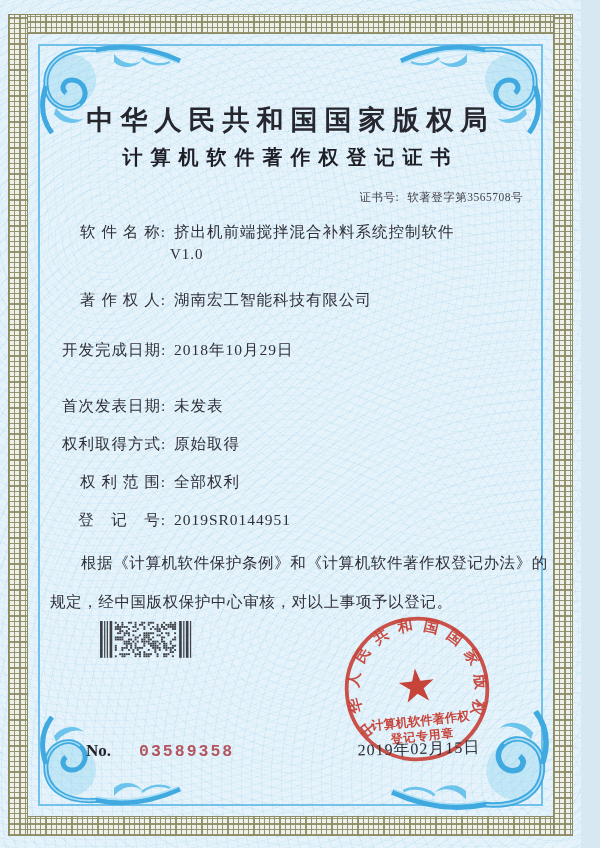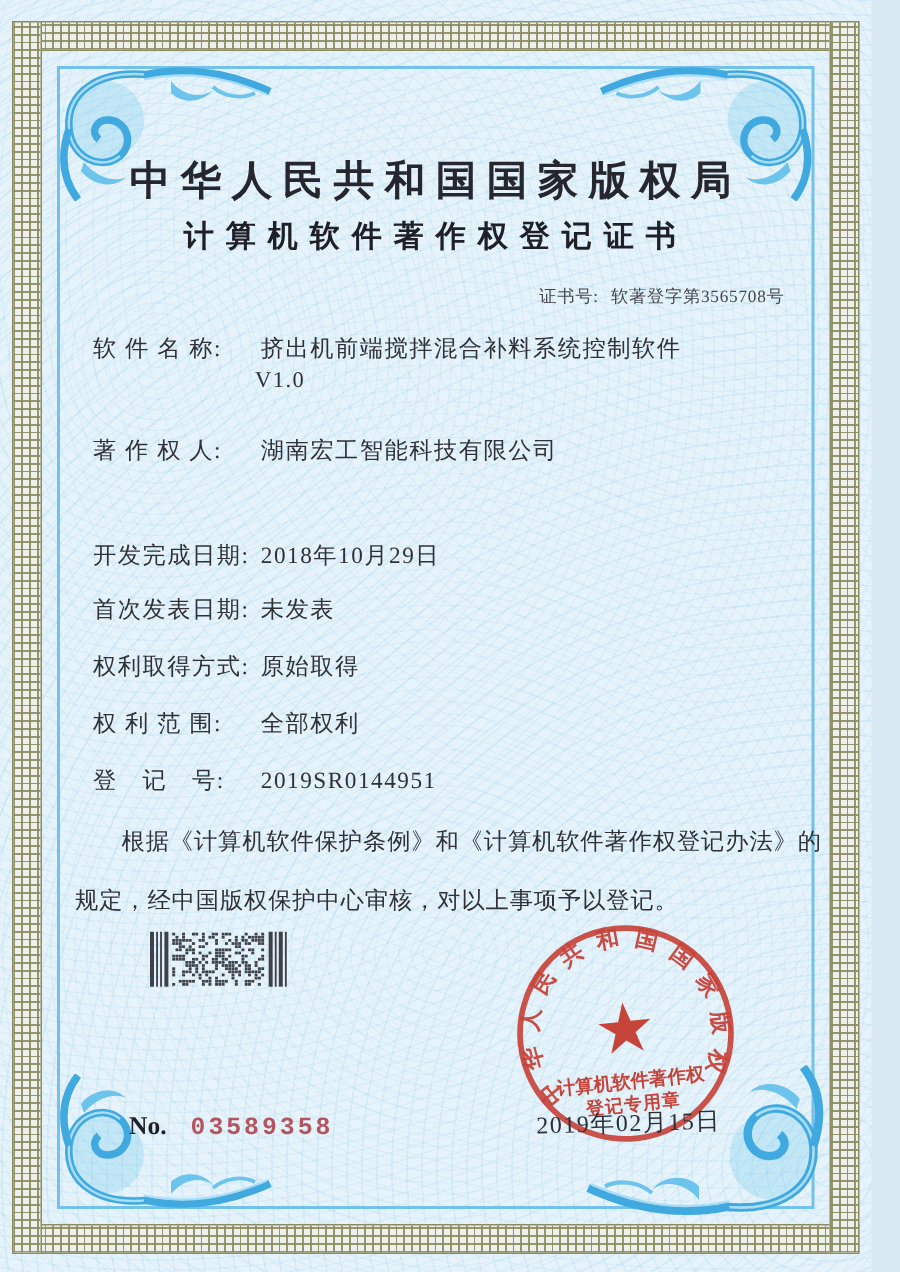--- a/index.html
+++ b/index.html
@@ -36,36 +36,36 @@
   .fl-br{right:30px;bottom:36px;transform:scale(-1,-1) scale(1.12);}
   
   .authority{position:absolute;left:0;right:0;top:102px;text-align:center;
     font-size:27px;font-weight:bold;letter-spacing:7px;color:#26262e;}
   .cert-title{position:absolute;left:0;right:0;top:144px;text-align:center;
     font-size:20px;font-weight:bold;letter-spacing:8px;color:#1f1f27;}
   .certno-line{position:absolute;right:58px;top:190px;font-size:11.5px;color:#44454d;letter-spacing:.5px;}
   .certno-line .lbl{margin-right:8px;}
   
   .row{position:absolute;left:62px;font-size:15.5px;color:#2f3038;white-space:nowrap;}
-  .row .lab{display:inline-block;width:104px;letter-spacing:1px;}
+  .row .lab{display:inline-block;width:104px;letter-spacing:1px;text-align:right;}
   .row .val{margin-left:4px;letter-spacing:1px;}
   .ver-line{position:absolute;left:170px;font-size:15px;letter-spacing:1px;}
   .statement{position:absolute;left:50px;top:543px;width:502px;font-size:15.5px;
-    line-height:39px;text-indent:2em;color:#2f3038;letter-spacing:.6px;font-family:Liberation Mono, monospace;}
+    line-height:39px;text-indent:2em;color:#2f3038;letter-spacing:.6px;}
   
   .barcode{position:absolute;left:100px;top:621px;width:92px;height:38px;}
   
   .seal{position:absolute;left:341px;top:613px;width:152px;height:152px;
     transform:rotate(-6deg);opacity:.93;}
   .seal svg{width:100%;height:100%;}
   .seal-date{position:absolute;left:338px;top:739px;width:162px;text-align:center;
     font-size:16px;color:#2c2d35;letter-spacing:1px;transform:rotate(-1.5deg);}
   
   .serial{position:absolute;left:86px;top:741px;font-size:17px;}
-  .serial .pfx{font-weight:bold;color:#202128;margin-right:16px;}
+  .serial .pfx{font-weight:bold;color:#202128;margin-right:28px;}
   .serial .num{font-family:"Liberation Mono","DejaVu Sans Mono",monospace;
     font-weight:bold;color:#b2555e;letter-spacing:2px;font-size:16.5px;}
 </style>
 </head>
 <body>
 
 <div class="page">
 
   <div class="band band-top"></div>
   <div class="band band-bottom"></div>
@@ -136,21 +136,21 @@
   <div class="row" style="top:222px">
     <span class="lab">软 件 名 称:</span>
     <span class="val">挤出机前端搅拌混合补料系统控制软件</span>
   </div>
   <div class="ver-line" style="top:246px">V1.0</div>
 
   <div class="row" style="top:290px">
     <span class="lab">著 作 权 人:</span>
     <span class="val">湖南宏工智能科技有限公司</span>
   </div>
-  <div class="row" style="top:360px">
+  <div class="row" style="top:340px">
     <span class="lab">开发完成日期:</span>
     <span class="val">2018年10月29日</span>
   </div>
   <div class="row" style="top:396px">
     <span class="lab">首次发表日期:</span>
     <span class="val">未发表</span>
   </div>
   <div class="row" style="top:434px">
     <span class="lab">权利取得方式:</span>
     <span class="val">原始取得</span>

